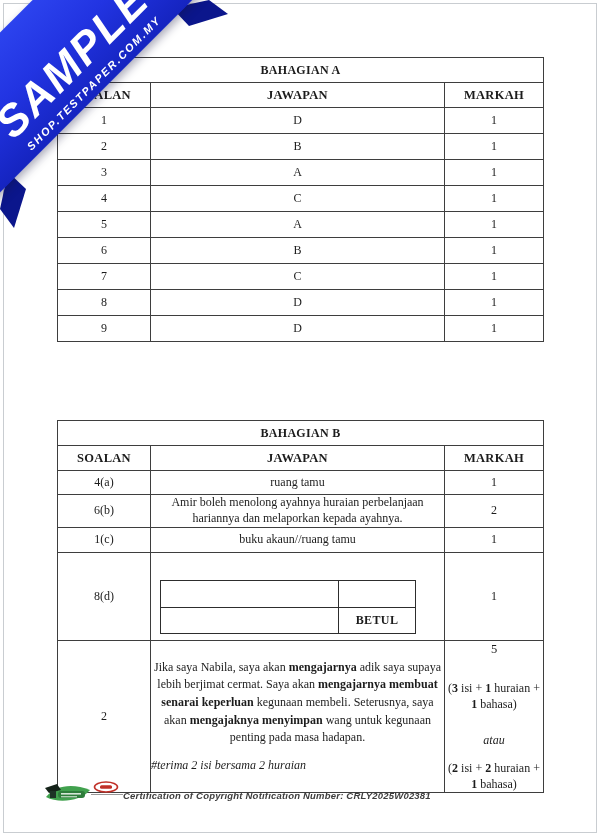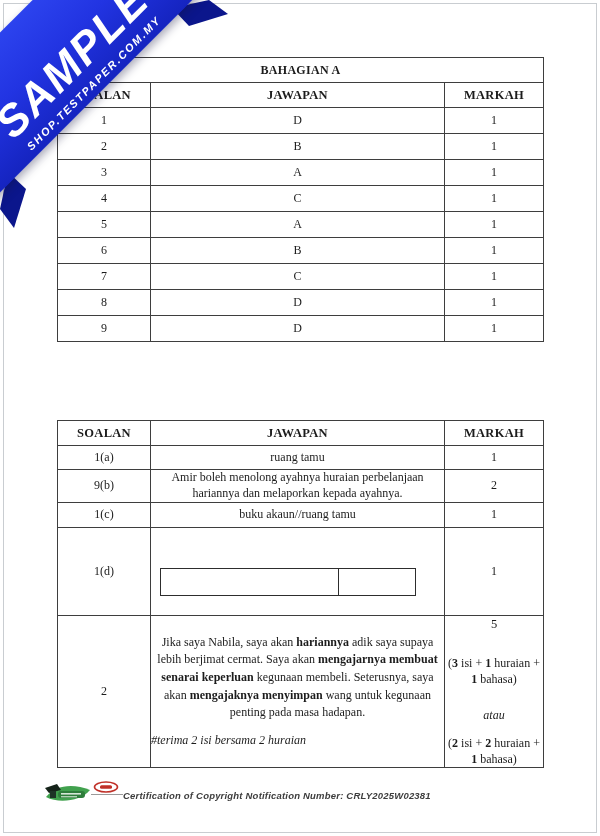--- a/index.html
+++ b/index.html
@@ -155,62 +155,69 @@
     </tbody>
   </table>
 
   <table class="tbl tblB">
     <colgroup>
         <col style="width:93px">
         <col style="width:294px">
         <col style="width:99px">
       </colgroup>
     <tbody>
+      <tr style="height:25px">
+        <td colspan="3" class="section-title">BAHAGIAN B</td>
+      </tr>
       <tr class="head-row" style="height:25px">
         <td>SOALAN</td>
         <td>JAWAPAN</td>
         <td>MARKAH</td>
       </tr>
       <tr style="height:24px">
-        <td>1(a)</td>
+        <td>4(a)</td>
         <td class="cell-left">ruang tamu</td>
         <td>1</td>
       </tr>
       <tr style="height:31px">
-        <td>9(b)</td>
+        <td>6(b)</td>
         <td class="cell-left cell-justify">Amir boleh menolong ayahnya huraian perbelanjaan hariannya dan melaporkan kepada ayahnya.</td>
         <td>2</td>
       </tr>
       <tr style="height:25px">
         <td>1(c)</td>
         <td class="cell-left">buku akaun//ruang tamu</td>
         <td>1</td>
       </tr>
       <tr style="height:88px">
-        <td>1(d)</td>
+        <td>8(d)</td>
         <td class="box-cell">
           <table class="inner-tbl">
             <colgroup>
                 <col style="width:178px">
                 <col style="width:77px">
               </colgroup>
             <tbody>
               <tr style="height:27px">
                 <td></td>
                 <td></td>
               </tr>
+              <tr style="height:26px">
+                <td></td>
+                <td class="betul">BETUL</td>
+              </tr>
             </tbody>
           </table>
         </td>
         <td>1</td>
       </tr>
       <tr style="height:120px">
         <td>2</td>
         <td class="answer-long">
-          <div><span>Jika saya Nabila, saya akan </span><b>hariannya</b><span> adik saya supaya lebih berjimat cermat. Saya akan </span><b>mengajarnya membuat senarai keperluan</b><span> kegunaan membeli. Seterusnya, saya akan </span><b>mengajaknya menyimpan</b><span> wang untuk kegunaan penting pada masa hadapan.</span></div>
+          <div><span>Jika saya Nabila, saya akan </span><b>mengajarnya</b><span> adik saya supaya lebih berjimat cermat. Saya akan </span><b>mengajarnya membuat senarai keperluan</b><span> kegunaan membeli. Seterusnya, saya akan </span><b>mengajaknya menyimpan</b><span> wang untuk kegunaan penting pada masa hadapan.</span></div>
           <div class="note">#terima 2 isi bersama 2 huraian</div>
         </td>
         <td class="markah-detail">
           <div class="mk-total">5</div>
           <div class="mk-opt1"><span>(</span><b>3</b><span> isi + </span><b>1</b><span> huraian + </span><b>1</b><span> bahasa)</span></div>
           <div class="mk-or">atau</div>
           <div class="mk-opt2"><span>(</span><b>2</b><span> isi + </span><b>2</b><span> huraian + </span><b>1</b><span> bahasa)</span></div>
         </td>
       </tr>
     </tbody>

